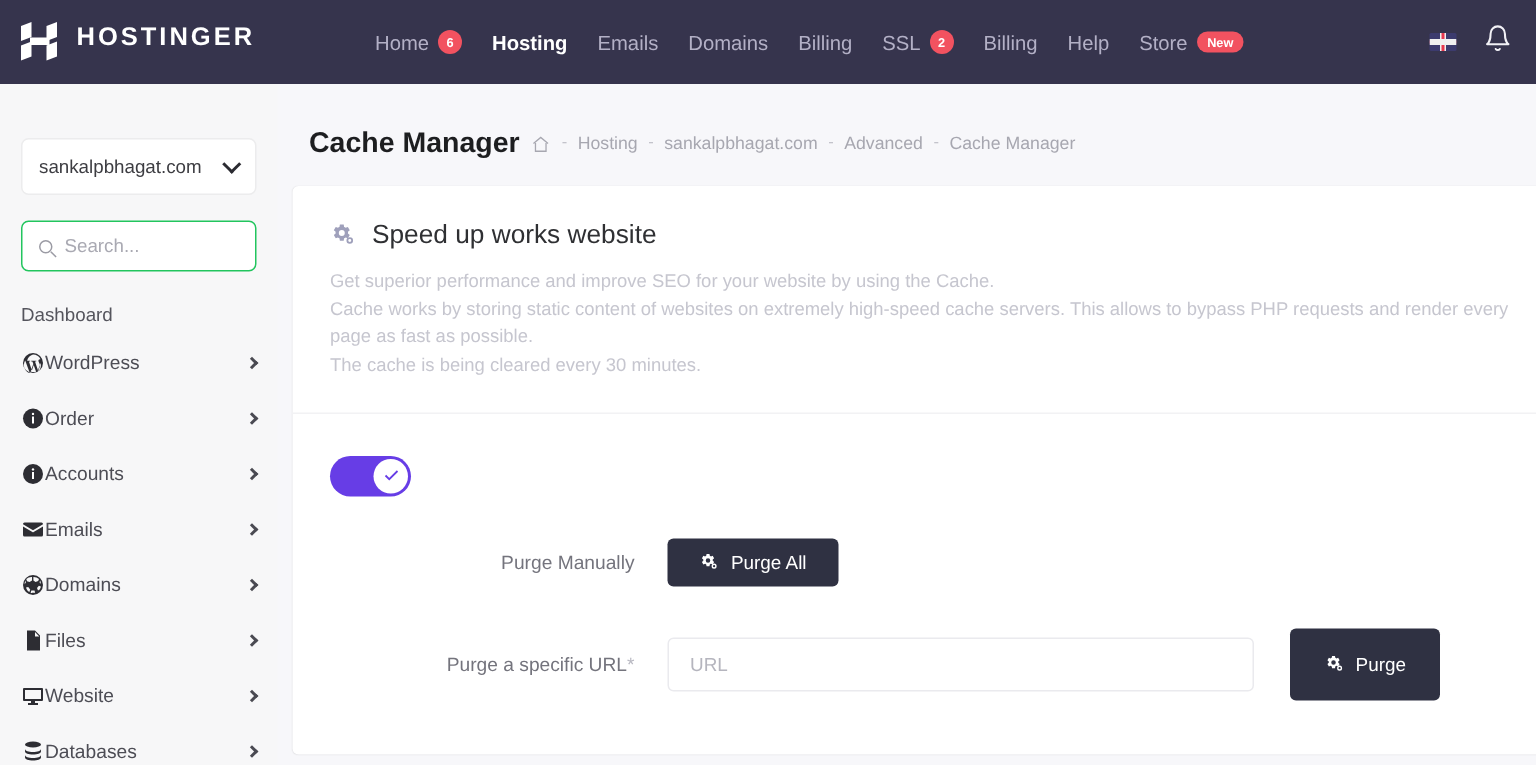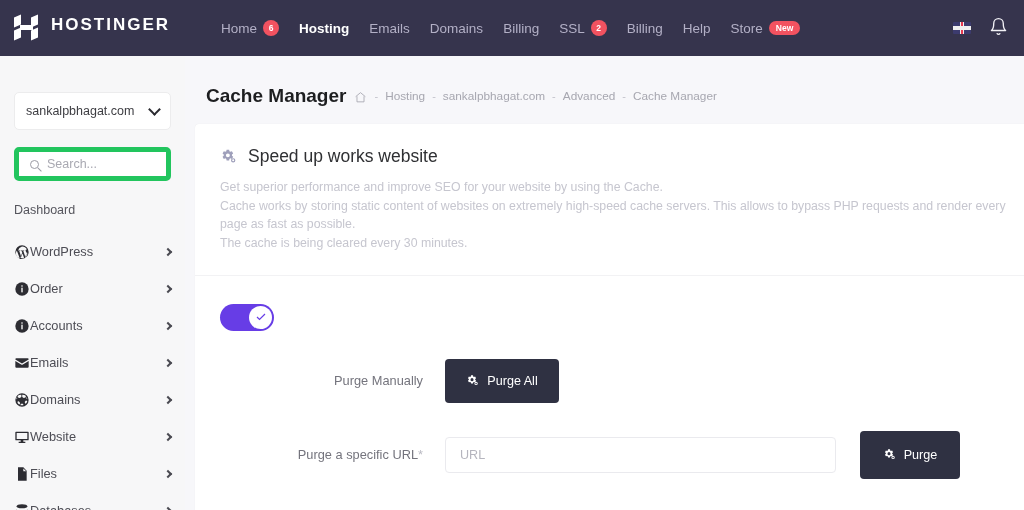--- a/index.html
+++ b/index.html
@@ -27,21 +27,21 @@
   .lm2 { left: 0;  top: 14px; width: 7px; height: 10px; transform: skewY(-22deg); }
   .lm3 { left: 17px; top: 1px;  width: 7px; height: 10px; transform: skewY(-22deg); }
   .lm4 { left: 17px; top: 14px; width: 7px; height: 10px; transform: skewY(-22deg); }
   .lm5 { left: 6px; top: 10px; width: 13px; height: 5px; }
   .brand-name {
     color: #fff; font-size: 17px; font-weight: bold;
     letter-spacing: 2.0px; margin-left: 11px;
   }
   .navlinks {
     display: flex; align-items: center; gap: 20px;
-    margin-left: 51px;
+    margin-left: 80px;
   }
   .navlink {
     color: #b3b0c6; font-size: 13.5px; cursor: pointer;
     display: flex; align-items: center; gap: 6px; white-space: nowrap;
   }
   .navlink.active { color: #ffffff; font-weight: bold; }
   .badge-dot {
     background: #f25260; color: #fff; font-size: 8.5px;
     width: 16px; height: 16px; border-radius: 50%;
     display: flex; align-items: center; justify-content: center;
@@ -86,41 +86,41 @@
     font-size: 12.5px; color: #3d3d42; overflow: hidden;
     white-space: nowrap; text-overflow: ellipsis;
   }
   .chev-down {
     width: 9px; height: 9px; border-right: 2px solid #2b2b31;
     border-bottom: 2px solid #2b2b31; transform: rotate(45deg);
     margin-bottom: 4px; flex-shrink: 0;
   }
   .search-box {
     margin: 17px 14px 0; height: 34px;
-    background: #fff; border: 5px solid #22c55e; border-radius: 5px;
+    background: #fff; border: 1px solid #22c55e; border-radius: 5px;
     display: flex; align-items: center; padding: 0 11px; gap: 8px;
     cursor: text;
   }
   .search-box input {
     border: none; outline: none; font-size: 12.5px; color: #9d9da6;
     font-family: "Liberation Sans", sans-serif; width: 100%;
     background: transparent;
   }
   .search-box input::placeholder { color: #a9a9b2; }
   .mag {
     width: 9px; height: 9px; border: 1.4px solid #9b9ba4;
     border-radius: 50%; position: relative; flex-shrink: 0;
   }
   .mag::after {
     content: ""; position: absolute; right: -4px; bottom: -3px;
     width: 5px; height: 1.4px; background: #9b9ba4;
     transform: rotate(45deg);
   }
   .side-heading {
-    font-size: 12.5px; color: #55555d; margin: 22px 0 16px 14px;
+    font-size: 12.5px; color: #55555d; margin: 22px 0 6px 14px;
   }
   .side-item {
     height: 37px; display: flex; align-items: center;
     padding: 0 14px 0 14px; cursor: pointer; 
   }
   .side-label { font-size: 12.8px; color: #4d4d55; flex: 1; }
   .chev-right {
     width: 6px; height: 6px; border-right: 2px solid #4a4a52;
     border-top: 2px solid #4a4a52; transform: rotate(45deg);
   }
@@ -177,21 +177,21 @@
     background: #fff; display: flex; align-items: center; justify-content: center;
   }
   .toggle-knob svg { width: 12px; height: 12px; stroke: #673de6; fill: none; stroke-width: 2.4; }
 
   .btn-dark {
     background: #2f3142; color: #fff; border: none; border-radius: 4px;
     font-size: 12.6px; font-family: "Liberation Sans", sans-serif;
     display: flex; align-items: center; justify-content: center; gap: 8px;
     cursor: pointer; font-weight: 500;
   }
-  .btn-purge-all { width: 114px; height: 44px; }
+  .btn-purge-all { width: 114px; height: 32px; }
   .btn-purge { width: 100px; height: 48px; margin-left: 24px; }
   .btn-dark svg { width: 13px; height: 13px; fill: #fff; }
 
   .url-input {
     width: 391px; height: 36px; border: 1px solid #eaeaee;
     border-radius: 4px; padding: 0 14px; outline: none;
     font-size: 12.6px; font-family: "Liberation Sans", sans-serif;
     color: #4a4a52; background: #fff;
   }
   .url-input::placeholder { color: #b5b5be; }
@@ -322,34 +322,34 @@
           <path d="M12 2a10 10 0 1 0 0 20 10 10 0 0 0 0-20zm-1 2.1v3.3L8.6 9 6 8.2 5.3 6A8 8 0 0 1 11 4.1zM4.3 7.6l.6 1.9-1.2 1.7A8 8 0 0 1 4.3 7.6zM5 14.6l2.2-.6 2 2.4-.8 2.5-1.6-.9A8 8 0 0 1 5 14.6zm6 5.3A8 8 0 0 1 9.6 19.7l.7-2.2h3.2l.6 2A8 8 0 0 1 13 19.9v-.1h-2v.1zm7.7-3.4-1.7 1-1-2.4 1.9-2.3 2 .6a8 8 0 0 1-1.2 3.1zM19.8 11l-1.3-1.8.7-1.8A8 8 0 0 1 19.8 11zM18 6.1l-.8 2-2.6.8L12.4 7.4V4.1A8 8 0 0 1 18 6.1z"></path>
         </svg>
     </span>
     <span class="side-label">Domains</span>
     <span class="chev-right"></span>
   </div>
 
   <div class="side-item">
     <span class="sicon">
       <svg viewBox="0 0 24 24">
+          <path d="M6 2h8l5 5v15H6V2zm8 1.6V8h4.3L14 3.6z"></path>
+        </svg>
+    </span>
+    <span class="side-label">Files</span>
+    <span class="chev-right"></span>
+  </div>
+
+  <div class="side-item">
+    <span class="sicon">
+      <svg viewBox="0 0 24 24">
           <path d="M3 4h18a1 1 0 0 1 1 1v11a1 1 0 0 1-1 1h-7v2h3v2H7v-2h3v-2H3a1 1 0 0 1-1-1V5a1 1 0 0 1 1-1zm1 2v9h16V6H4z"></path>
         </svg>
     </span>
     <span class="side-label">Website</span>
-    <span class="chev-right"></span>
-  </div>
-
-  <div class="side-item">
-    <span class="sicon">
-      <svg viewBox="0 0 24 24">
-          <path d="M6 2h8l5 5v15H6V2zm8 1.6V8h4.3L14 3.6z"></path>
-        </svg>
-    </span>
-    <span class="side-label">Files</span>
     <span class="chev-right"></span>
   </div>
 
   <div class="side-item">
     <span class="sicon">
       <svg viewBox="0 0 24 24">
           <ellipse cx="12" cy="5" rx="8" ry="3"></ellipse>
           <path d="M4 9.5c0 1.7 3.6 3 8 3s8-1.3 8-3V12c0 1.7-3.6 3-8 3s-8-1.3-8-3V9.5z"></path>
           <path d="M4 15.5c0 1.7 3.6 3 8 3s8-1.3 8-3V18c0 1.7-3.6 3-8 3s-8-1.3-8-3v-2.5z"></path>
         </svg>

